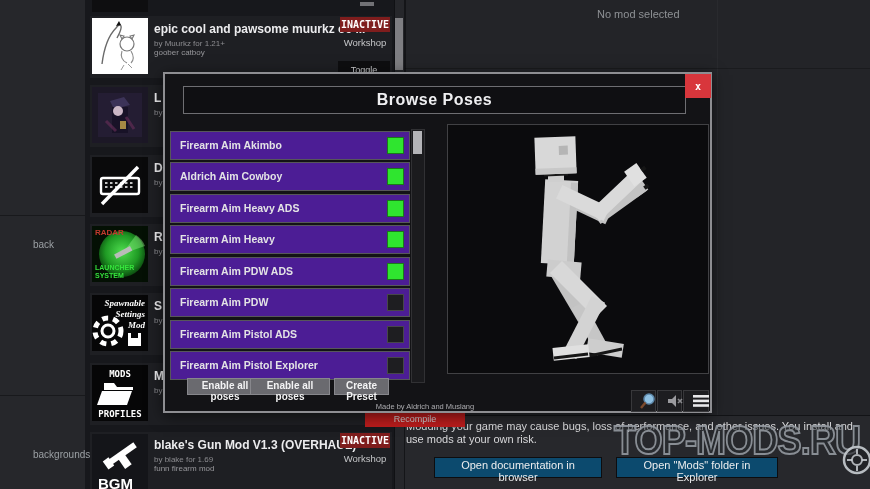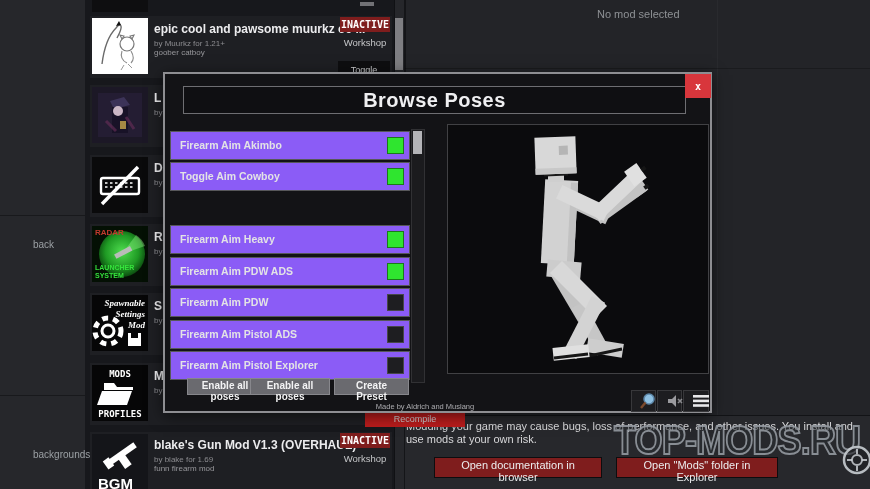--- a/index.html
+++ b/index.html
@@ -28,34 +28,34 @@
   .remnant-thumb{left:92px;top:0;width:56px;height:12px;background:#0e0e10;}
   .list-scrollbar{left:394px;top:0;width:10px;height:489px;background:#26272b;border-left:1px solid #101114;}
   .list-scroll-thumb{left:395px;top:18px;width:8px;height:52px;background:#7e7e82;}
 
   
   .empty-state{left:597px;top:8px;font-size:11px;color:#8e9195;}
   .seam-v{left:717px;top:0;width:1px;height:415px;background:rgba(255,255,255,.03);}
   .seam-h{left:405px;top:68px;width:465px;height:1px;background:rgba(0,0,0,.25);}
   .bottom-strip{left:405px;top:415px;width:465px;height:74px;background:#27282c;border-top:1px solid #121316;}
   .warning{left:406px;top:420px;width:462px;font-size:11px;line-height:13px;color:#d8d8da;}
-  .doc-btn{position:absolute;height:21px;background:#7f1d1d;border:1px solid #0d0d0f;color:#ecedee;
+  .doc-btn{position:absolute;height:21px;background:#0c4a6e;border:1px solid #0d0d0f;color:#ecedee;
            font-size:11px;font-family:"Liberation Sans",sans-serif;}
   .recompile-btn{left:365px;top:411px;width:100px;height:16px;background:#b91c1c;border:none;color:#cfd0d2;
            font-size:9px;z-index:5;font-family:"Liberation Sans",sans-serif;}
 
   
   .modal{left:163px;top:72px;width:545px;height:337px;background:#131316;border:2px solid #8e8e92;
          z-index:10;box-shadow:0 3px 14px rgba(0,0,0,.55);}
   .modal-title-box{left:18px;top:12px;width:501px;height:26px;border:1px solid #6e6e72;background:#0f0f12;}
-  .modal-title{width:100%;text-align:center;line-height:26px;font-size:20px;font-weight:bold;
+  .modal-title{width:100%;text-align:center;line-height:26px;font-size:16px;font-weight:bold;
                letter-spacing:.5px;color:#efeff1;}
   .modal-close{left:520px;top:0px;width:26px;height:24px;background:#d8363c;border:none;color:#fff;
                font-weight:bold;font-size:10px;font-family:"DejaVu Sans Mono",monospace;z-index:11;}
-  .pose-item{position:absolute;left:5px;width:238px;height:27px;background:#8b5cf6;border:1px solid #57575a;}
+  .pose-item{position:absolute;left:5px;width:238px;height:27px;background:#4c1d95;border:1px solid #57575a;}
   .pose-label{position:absolute;left:9px;top:7px;font-size:10.5px;font-weight:bold;color:#e3e3e5;white-space:nowrap;}
   .checkbox{position:absolute;right:5px;top:5px;width:15px;height:15px;background:#1e1e21;border:1px solid #47474a;}
   .checkbox.on{background:#2fe52f;border:1px solid #1a7a1a;}
   .pose-scroll-track{left:246px;top:55px;width:12px;height:252px;background:#1b1b1e;border:1px solid #313134;}
   .pose-scroll-thumb{left:248px;top:57px;width:9px;height:23px;background:#b4b4b8;}
   .preview-pane{left:282px;top:50px;width:260px;height:248px;background:#0b0b0d;border:1px solid #414144;}
   .modal-btn{position:absolute;top:304px;height:17px;background:#6a6a6f;border:1px solid #87878c;
              color:#f3f3f4;font-size:10px;font-family:"Liberation Sans",sans-serif;font-weight:bold;}
   .credit{left:175px;top:328px;width:170px;text-align:center;font-size:7.5px;color:#ababaf;}
   .tool-btn{position:absolute;top:316px;height:22px;background:#1d1d20;border:1px solid #38383b;}
@@ -225,21 +225,25 @@
     <div class="abs modal-title-box">
       <div class="modal-title">Browse Poses</div>
     </div>
     <button class="abs modal-close">x</button>
 
     <div class="pose-item" style="top:57px">
       <span class="pose-label">Firearm Aim Akimbo</span>
       <span class="checkbox on"></span>
     </div>
     <div class="pose-item" style="top:88px">
-      <span class="pose-label">Toggle Aim Cowboy</span>
+      <span class="pose-label">Aldrich Aim Cowboy</span>
+      <span class="checkbox on"></span>
+    </div>
+    <div class="pose-item" style="top:120px">
+      <span class="pose-label">Firearm Aim Heavy ADS</span>
       <span class="checkbox on"></span>
     </div>
     <div class="pose-item" style="top:151px">
       <span class="pose-label">Firearm Aim Heavy</span>
       <span class="checkbox on"></span>
     </div>
     <div class="pose-item" style="top:183px">
       <span class="pose-label">Firearm Aim PDW ADS</span>
       <span class="checkbox on"></span>
     </div>
@@ -302,21 +306,21 @@
         <g transform="rotate(-2 108 30)">
           <rect x="87" y="12" width="41" height="37" fill="#d8d8d8"></rect>
           <rect x="87" y="43" width="41" height="6" fill="#c8c8c8"></rect>
           <rect x="111" y="21" width="9" height="9" fill="#b5b5b5"></rect>
         </g>
       </svg>
     </div>
 
     <button class="modal-btn" style="left:22px;width:76px;">Enable all poses</button>
     <button class="modal-btn" style="left:85px;width:80px;">Enable all poses</button>
-    <button class="modal-btn" style="left:169px;width:75px;">Create Preset</button>
+    <button class="modal-btn" style="left:169px;width:55px;">Create Preset</button>
     <div class="abs credit">Made by Aldrich and Muslang</div>
 
     <button class="tool-btn" style="left:466px;width:25px;">
       <svg width="21" height="18" viewBox="0 0 21 18">
         <circle cx="11" cy="7" r="5" fill="#8fc1e3" stroke="#5d87a8" stroke-width="1.5"></circle>
         <line x1="7.5" y1="10.5" x2="3" y2="16" stroke="#7b4a2d" stroke-width="2.5"></line>
       </svg>
     </button>
     <button class="tool-btn" style="left:492px;width:25px;">
       <svg width="21" height="18" viewBox="0 0 21 18">

